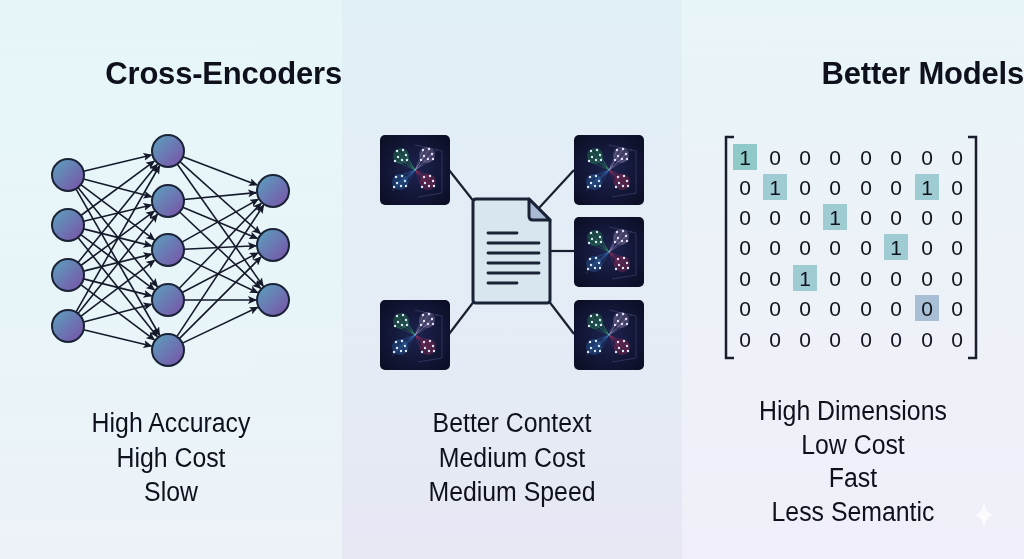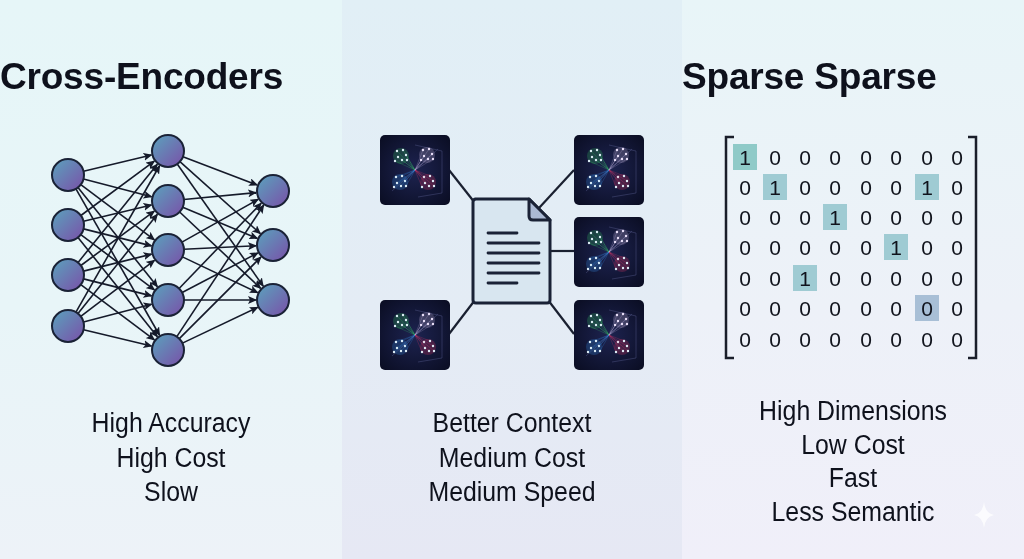--- a/index.html
+++ b/index.html
@@ -12,21 +12,21 @@
   }
   .panel { position: absolute; top: 0; height: 559px; }
   .panel-left  { left: 0; width: 342px;
     background: linear-gradient(180deg, #e6f6f8 0%, #e8f5f8 55%, #edf2f8 100%); }
   .panel-mid   { left: 342px; width: 340px;
     background: linear-gradient(180deg, #e1eff6 0%, #e4ecf5 55%, #e6e8f4 100%); }
   .panel-right { left: 682px; width: 342px;
     background: linear-gradient(180deg, #e8f5f8 0%, #edf1f8 55%, #f0eff9 100%); }
   .title {
     position: absolute; top: 56px; left: 0; width: 100%;
-    text-align: left; font-size: 37px; font-weight: 700;
+    text-align: right; font-size: 31px; font-weight: 700;
     letter-spacing: -0.2px; color: #0e111c;
   }
   .props {
     position: absolute; left: 0; width: 100%; text-align: center;
     font-size: 27px; line-height: 34.5px; color: #0e111c;
     transform: scaleX(0.92);
   }
   .props div { white-space: nowrap; }
   svg { position: absolute; left: 0; top: 0; }
   .sparkle { position: absolute; left: 972px; right: 0; top: 500px; width: 24px; height: 30px; }
@@ -456,21 +456,21 @@
     </g>
   </svg>
   <div class="props" style="top:406px">
     <div>Better Context</div>
     <div>Medium Cost</div>
     <div>Medium Speed</div>
   </div>
 </div>
 
 <div class="panel panel-right">
-  <div class="title">Sparse Sparse</div>
+  <div class="title">Better Models</div>
   <svg id="sp-svg" width="342" height="400">
     <g stroke="#1a1e2a" stroke-width="2.5" fill="none">
       <path d="M52,137 L44,137 L44,358 L52,358"></path>
       <path d="M286,137 L294,137 L294,358 L286,358"></path>
     </g>
     <g id="sp-cells">
         <rect x="51" y="144" width="24" height="26" fill="#8fcac8"></rect>
         <text x="63" y="165" text-anchor="middle" font-size="21" font-family="Liberation Sans, sans-serif" fill="#10131c">1</text>
         <text x="93" y="165" text-anchor="middle" font-size="21" font-family="Liberation Sans, sans-serif" fill="#10131c">0</text>
         <text x="123" y="165" text-anchor="middle" font-size="21" font-family="Liberation Sans, sans-serif" fill="#10131c">0</text>

